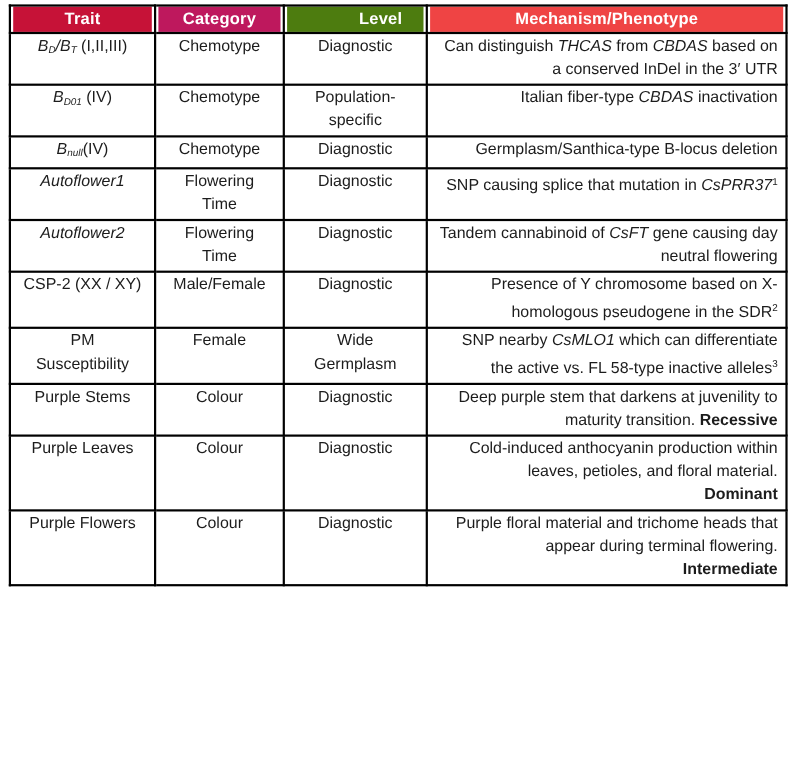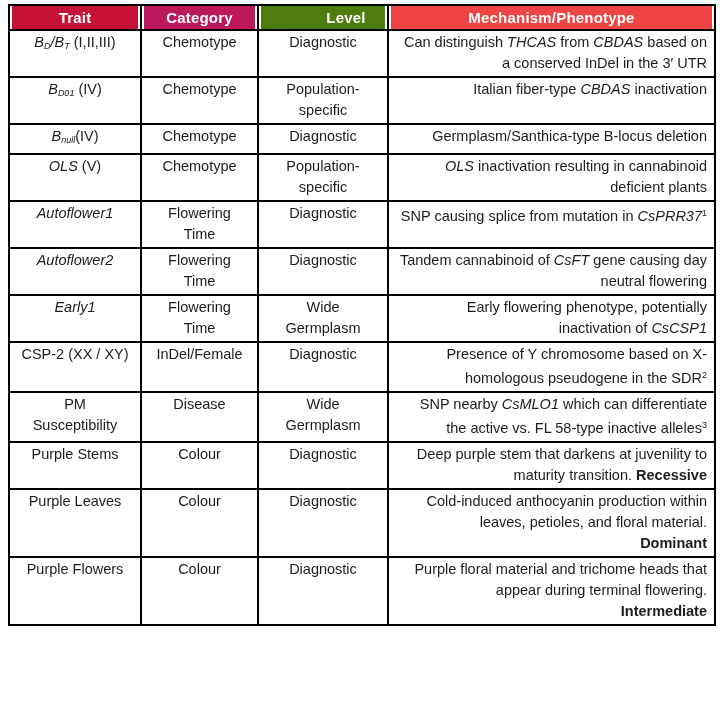--- a/index.html
+++ b/index.html
@@ -100,52 +100,40 @@
           <td class="col-level"><span>Population-</span><br><span>specific</span></td>
           <td class="col-mechanism"><span>Italian fiber-type </span><span class="st-i">CBDAS</span><span> inactivation</span></td>
         </tr>
         <tr>
           <td class="col-trait"><span class="st-i">B</span><span class="st-i st-sub">null</span><span>(IV)</span></td>
           <td class="col-category"><span>Chemotype</span></td>
           <td class="col-level"><span>Diagnostic</span></td>
           <td class="col-mechanism"><span>Germplasm/Santhica-type B-locus deletion</span></td>
         </tr>
         <tr>
-          <td class="col-trait"><span class="st-i">OLS</span><span> (V)</span></td>
-          <td class="col-category"><span>Chemotype</span></td>
-          <td class="col-level"><span>Population-</span><br><span>specific</span></td>
-          <td class="col-mechanism"><span class="st-i">OLS</span><span> inactivation resulting in cannabinoid deficient plants</span></td>
-        </tr>
-        <tr>
           <td class="col-trait"><span class="st-i">Autoflower1</span></td>
           <td class="col-category"><span>Flowering</span><br><span>Time</span></td>
           <td class="col-level"><span>Diagnostic</span></td>
-          <td class="col-mechanism"><span>SNP causing splice from mutation in </span><span class="st-i">CsPRR37</span><span class="st-sup">1</span></td>
+          <td class="col-mechanism"><span>SNP causing splice that mutation in </span><span class="st-i">CsPRR37</span><span class="st-sup">1</span></td>
         </tr>
         <tr>
           <td class="col-trait"><span class="st-i">Autoflower2</span></td>
           <td class="col-category"><span>Flowering</span><br><span>Time</span></td>
           <td class="col-level"><span>Diagnostic</span></td>
           <td class="col-mechanism"><span>Tandem cannabinoid of </span><span class="st-i">CsFT</span><span> gene causing day neutral flowering</span></td>
         </tr>
         <tr>
-          <td class="col-trait"><span class="st-i">Early1</span></td>
-          <td class="col-category"><span>Flowering</span><br><span>Time</span></td>
-          <td class="col-level"><span>Wide</span><br><span>Germplasm</span></td>
-          <td class="col-mechanism"><span>Early flowering phenotype, potentially inactivation of </span><span class="st-i">CsCSP1</span></td>
-        </tr>
-        <tr>
           <td class="col-trait"><span>CSP-2 (XX / XY)</span></td>
-          <td class="col-category"><span>InDel/Female</span></td>
+          <td class="col-category"><span>Male/Female</span></td>
           <td class="col-level"><span>Diagnostic</span></td>
           <td class="col-mechanism"><span>Presence of Y chromosome based on X-homologous pseudogene in the SDR</span><span class="st-sup">2</span></td>
         </tr>
         <tr>
           <td class="col-trait"><span>PM</span><br><span>Susceptibility</span></td>
-          <td class="col-category"><span>Disease</span></td>
+          <td class="col-category"><span>Female</span></td>
           <td class="col-level"><span>Wide</span><br><span>Germplasm</span></td>
           <td class="col-mechanism"><span>SNP nearby </span><span class="st-i">CsMLO1</span><span> which can differentiate the active vs. FL 58-type inactive alleles</span><span class="st-sup">3</span></td>
         </tr>
         <tr>
           <td class="col-trait"><span>Purple Stems</span></td>
           <td class="col-category"><span>Colour</span></td>
           <td class="col-level"><span>Diagnostic</span></td>
           <td class="col-mechanism"><span>Deep purple stem that darkens at juvenility to maturity transition. </span><span class="st-b">Recessive</span></td>
         </tr>
         <tr>

